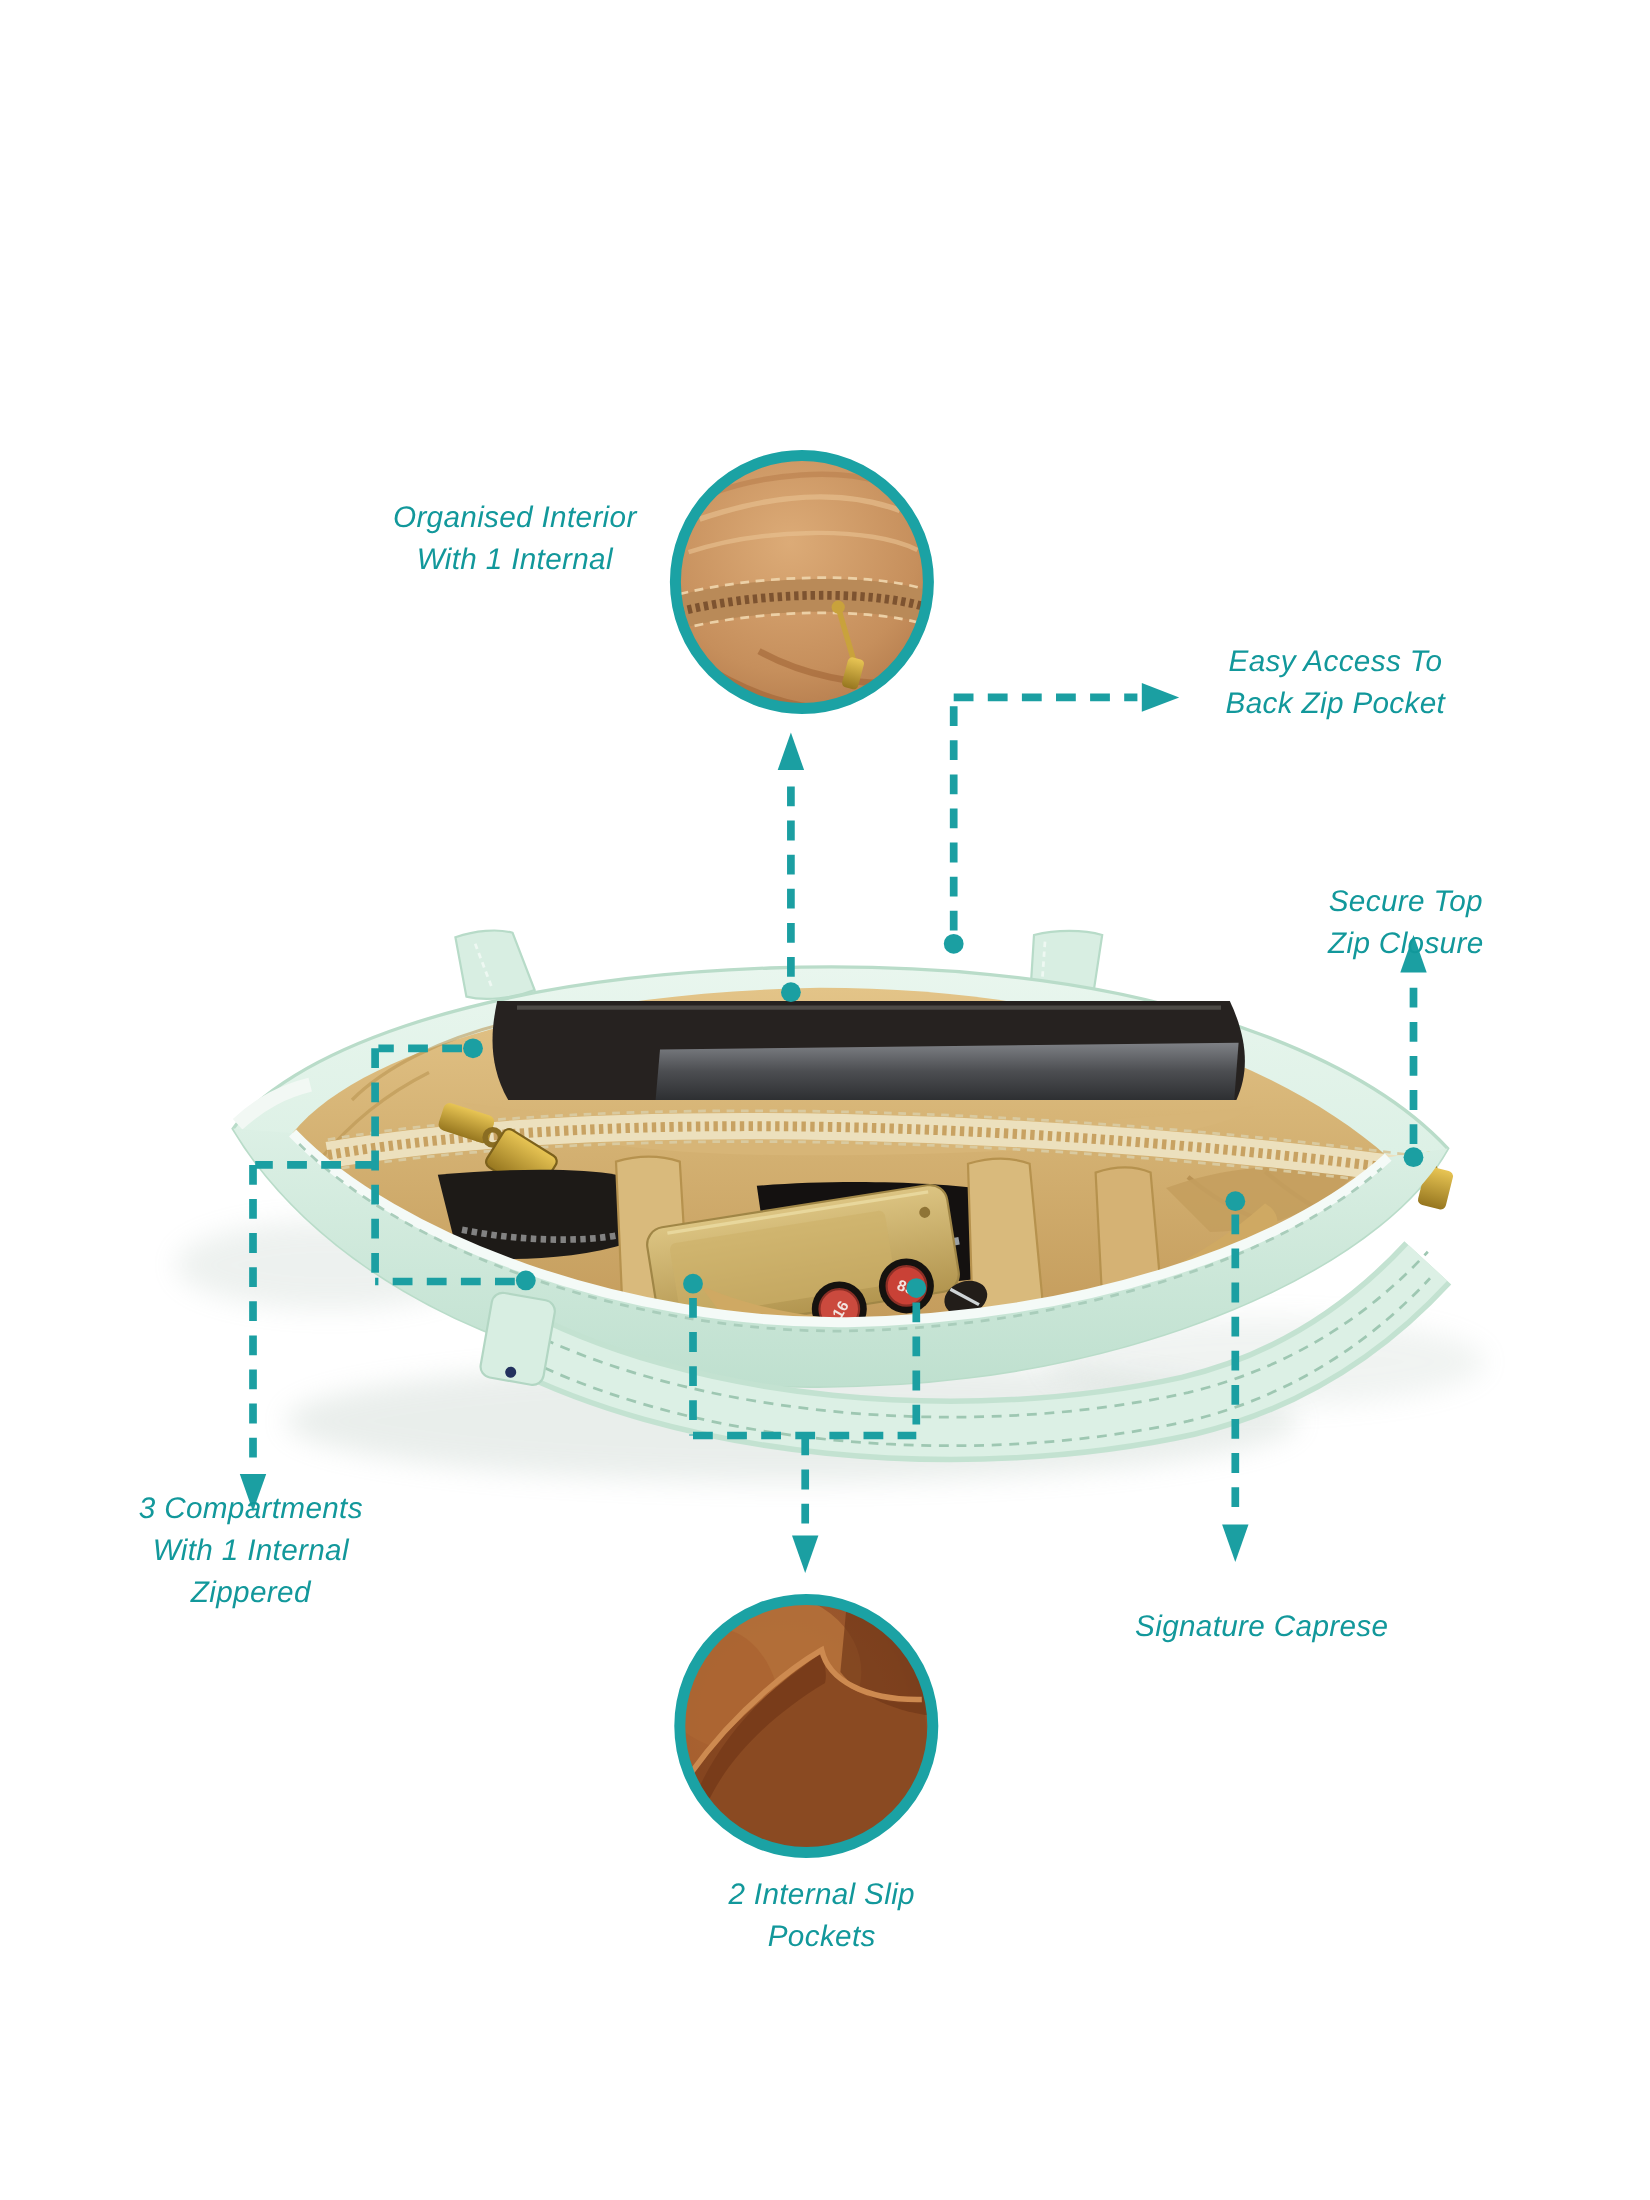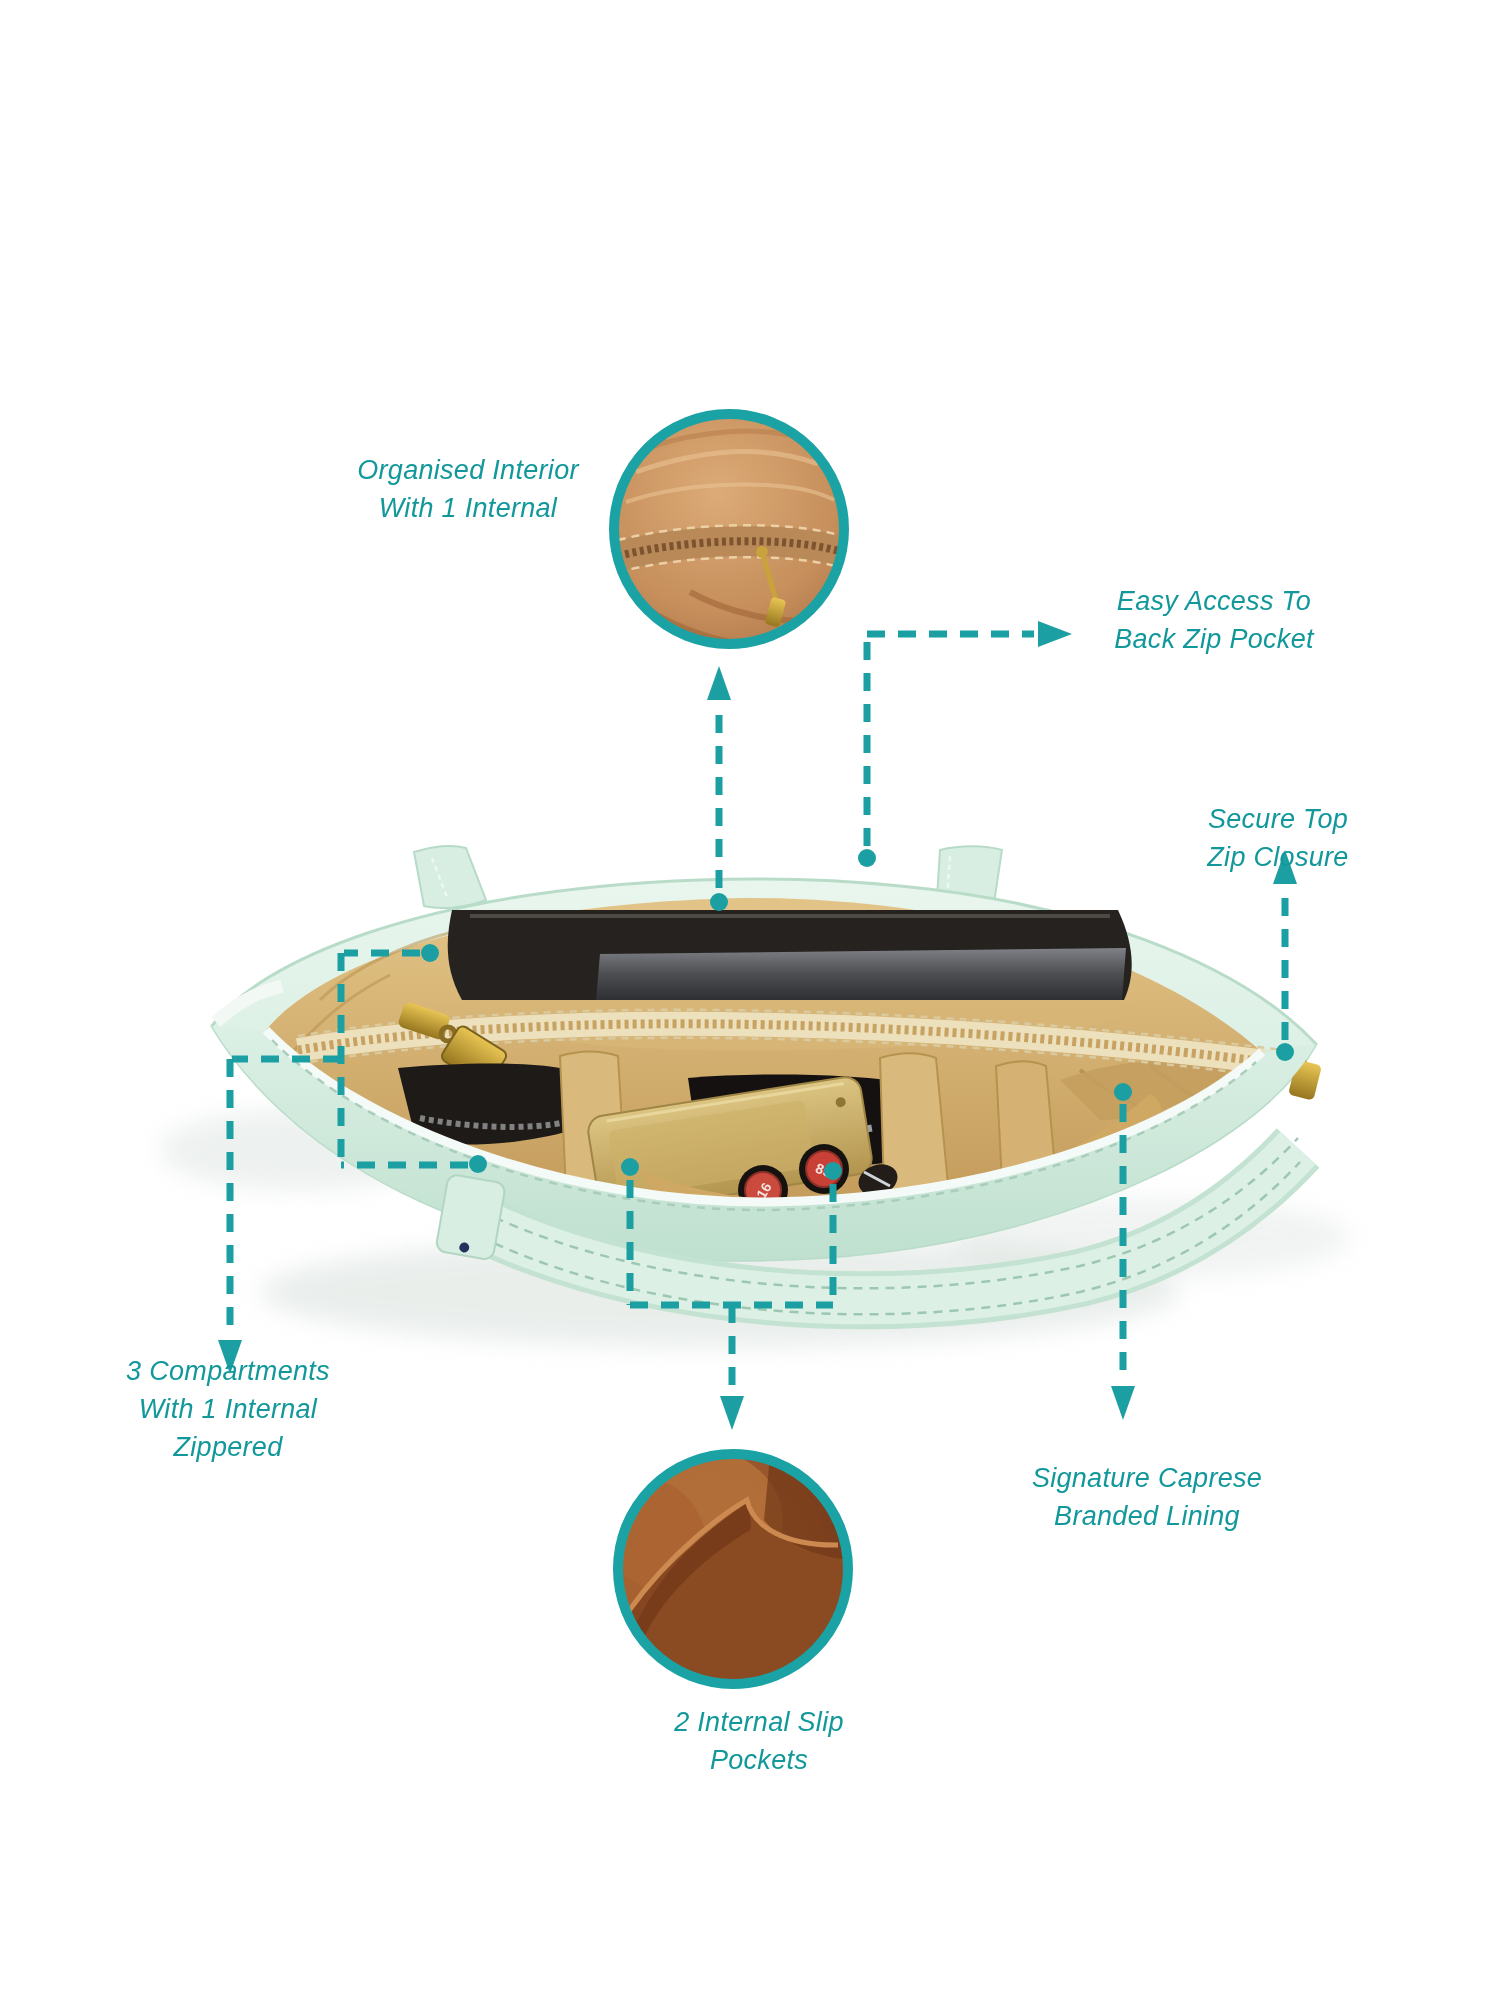--- a/index.html
+++ b/index.html
@@ -282,21 +282,20 @@
   </div>
 
   <div class="callout" style="left:68px;top:1352px;width:320px;">
     <span>3 Compartments</span>
     <span>With 1 Internal</span>
     <span>Zippered</span>
   </div>
 
   <div class="callout" style="left:977px;top:1435px;width:340px;margin-top:24px;">
     <span>Signature Caprese</span>
-    <span>Branded Lining</span>
-  </div>
-
-  <div class="callout" style="left:599px;top:1703px;width:320px;">
+  </div>
+
+  <div class="callout" style="left:587px;top:1703px;width:320px;">
     <span>2 Internal Slip</span>
     <span>Pockets</span>
   </div>
 
 </div>
 
 </body></html>

